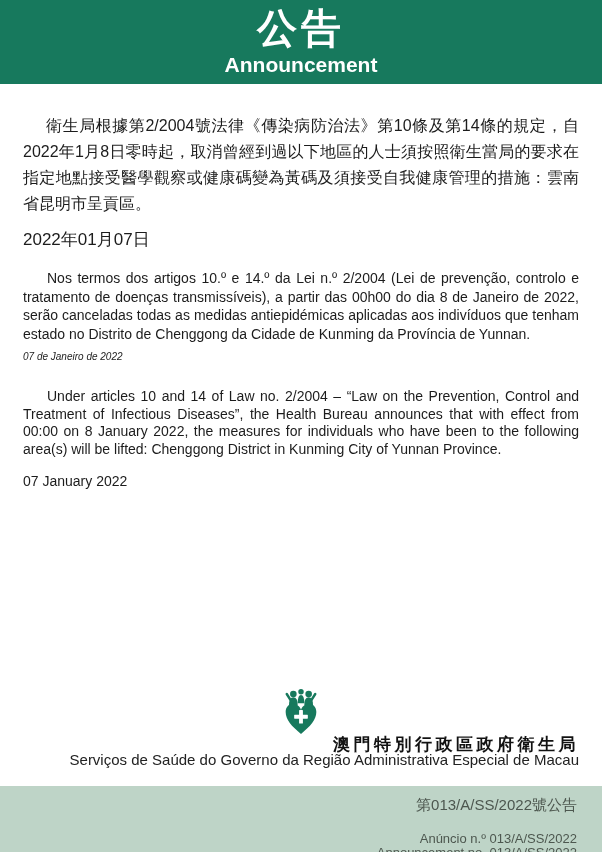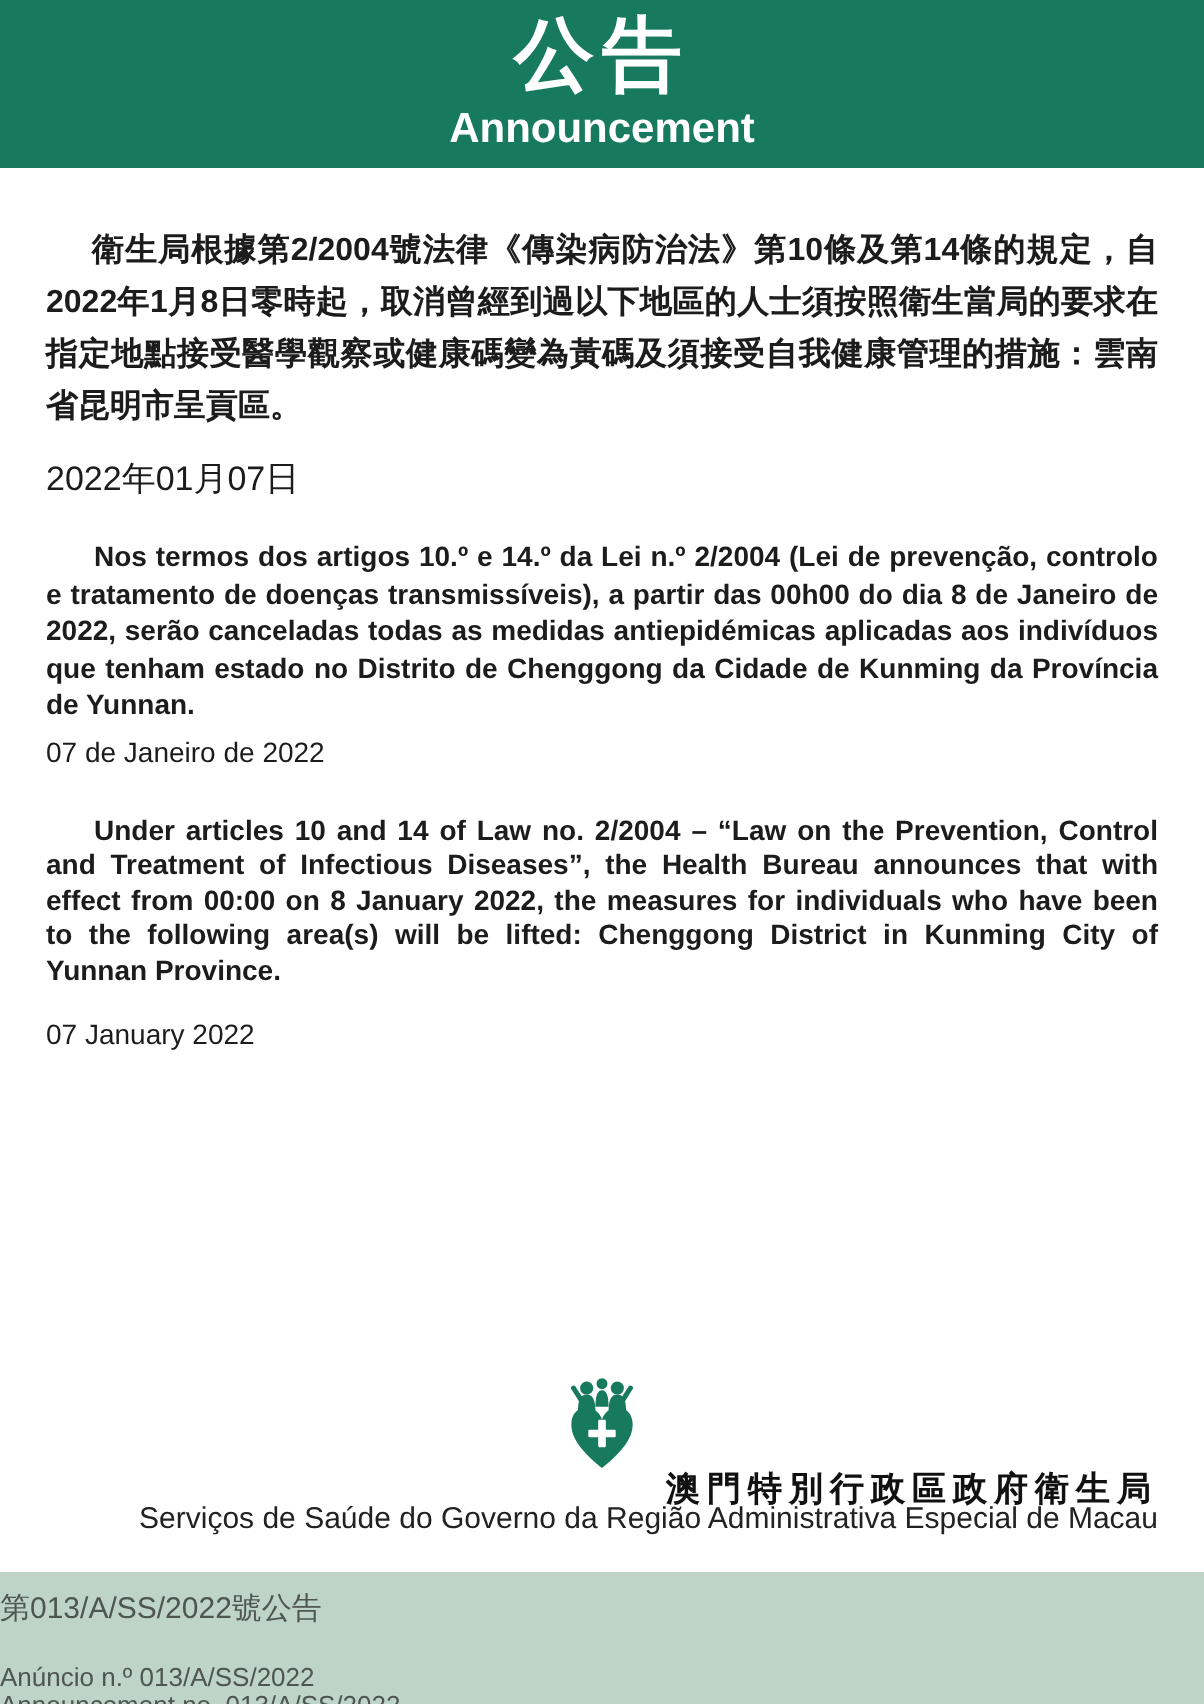--- a/index.html
+++ b/index.html
@@ -32,42 +32,43 @@
   .h-zh{ font-size: 40px; line-height: 46px; font-weight: bold; letter-spacing: 4px; }
   .h-pt{ font-size: 27px; line-height: 28px; font-weight: bold; }
   .h-en{ font-size: 21px; line-height: 28px; font-weight: bold; }
   
   .doc{
     flex: 1 1 auto;
     padding: 0 23px;
     display: flex;
     flex-direction: column;
   }
-  .para{ text-align: justify; margin: 0; font-weight: bold; }
+  .para{ text-align: justify; margin: 0; }
   .para-zh{
     margin-top: 29px;
     font-size: 16px;
     line-height: 26px;
     text-indent: 23px;
   }
   .date-zh{
     margin-top: 12px;
     font-size: 17px;
     line-height: 22px;
   }
   .para-pt{
     margin-top: 18px;
     font-size: 14px;
     line-height: 18.5px;
     text-indent: 24px;
   }
   .date-pt{
     margin-top: 5px;
-    font-size: 14px;
+    font-size: 10px;
     line-height: 18px;
+    font-style: italic;
   }
   .para-en{
     margin-top: 22px;
     font-size: 14px;
     line-height: 17.5px;
     text-indent: 24px;
   }
   .date-en{
     margin-top: 14px;
     font-size: 14px;
@@ -91,20 +92,21 @@
     font-size: 15px;
     line-height: 12px;
     color: #222222;
   }
   
   .footer{
     flex: 0 0 auto;
     height: 66px;
     background: var(--footer-bg);
     color: var(--footer-text);
+    text-align: right;
     padding: 9px 25px 0 0;
     box-sizing: border-box;
   }
   .f-zh{ font-size: 15px; line-height: 19px; }
   .f-pt{ font-size: 13px; line-height: 14px; margin-top: 18px; }
   .f-en{ font-size: 13px; line-height: 14px; }
 </style>
 </head>
 <body>
 

